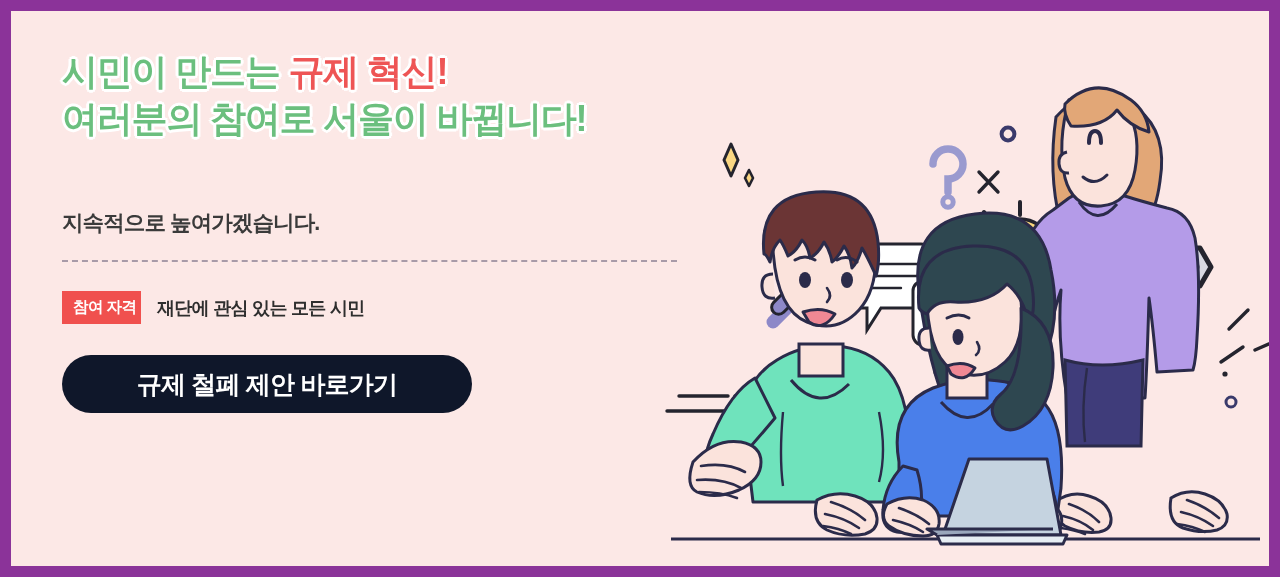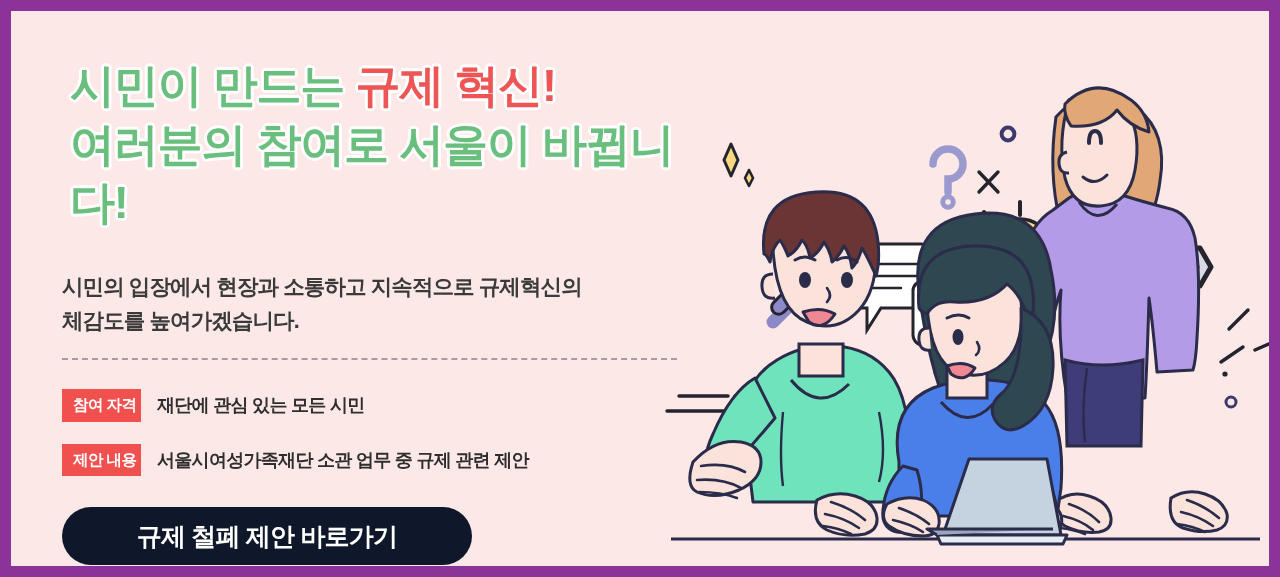--- a/index.html
+++ b/index.html
@@ -24,26 +24,26 @@
   
   .content {
     position: absolute;
     left: 51px;
     top: 38px;
     width: 660px;
     z-index: 5;
   }
 
   .headline {
-    font-size: 45px;
+    font-size: 36px;
     font-weight: 800;
     line-height: 1.30;
     letter-spacing: -1.2px;
     color: #6BBF7E;
-    margin: 8px;
+    margin: 0;
     text-shadow:
       2px 0 0 #fff, -2px 0 0 #fff, 0 2px 0 #fff, 0 -2px 0 #fff,
       2px 2px 0 #fff, -2px 2px 0 #fff, 2px -2px 0 #fff, -2px -2px 0 #fff,
       3px 0 0 #fff, -3px 0 0 #fff, 0 3px 0 #fff, 0 -3px 0 #fff;
   }
   .headline .hl-red { color: #EE5555; }
 
   .subtitle {
     margin: 0;
     padding-top: 29px;
@@ -129,34 +129,30 @@
 <div id="banner">
 
   <div class="content">
 
     <h1 class="headline">
       <span>시민이 만드는 </span><span class="hl-red">규제 혁신!</span><br>
       <span>여러분의 참여로 서울이 바뀝니다!</span>
     </h1>
 
     <p class="subtitle">
-      <span>시민의 입장에서 현장과 소통하고 지속적으로 규제혁신의</span><br>
-      <span>체감도를 높여가겠습니다.</span>
+      <br>
+      <span>지속적으로 높여가겠습니다.</span>
     </p>
 
     <div class="divider"></div>
 
     <div class="info-rows">
       <div class="info-row">
         <span class="info-badge">참여 자격</span>
         <span class="info-text">재단에 관심 있는 모든 시민</span>
-      </div>
-      <div class="info-row">
-        <span class="info-badge">제안 내용</span>
-        <span class="info-text">서울시여성가족재단 소관 업무 중 규제 관련 제안</span>
       </div>
     </div>
 
     <button class="cta-button">규제 철폐 제안 바로가기</button>
   </div>
 
   <div class="illustration">
     <svg viewBox="0 0 629 555" xmlns="http://www.w3.org/2000/svg">
       <defs>
         <style>

